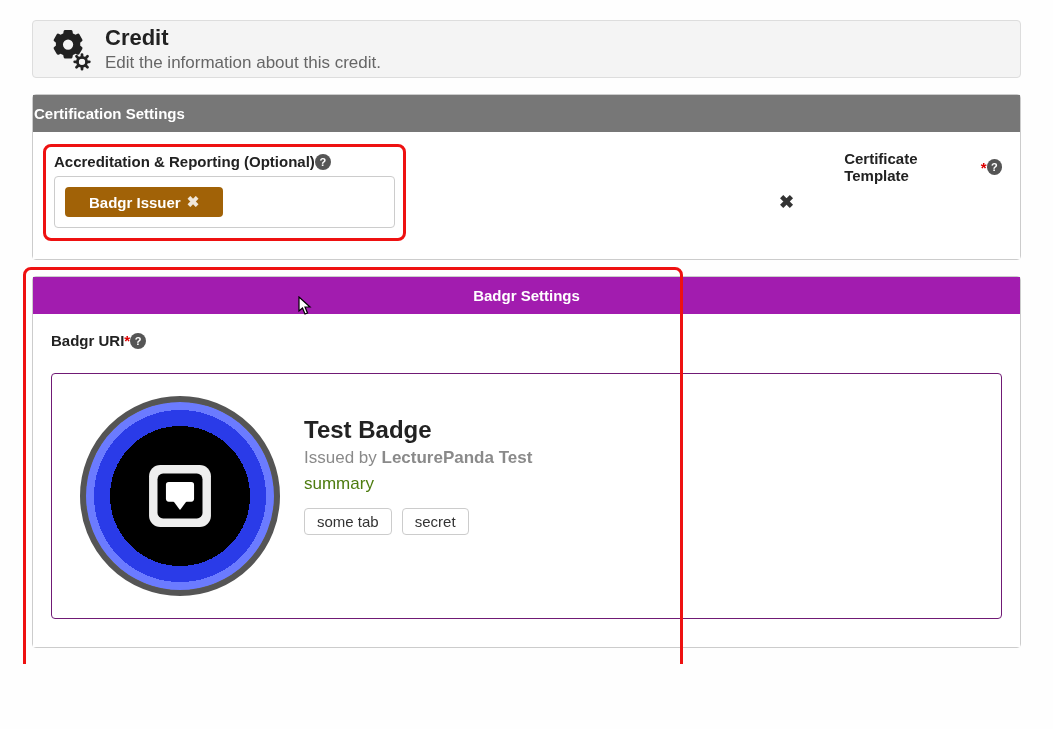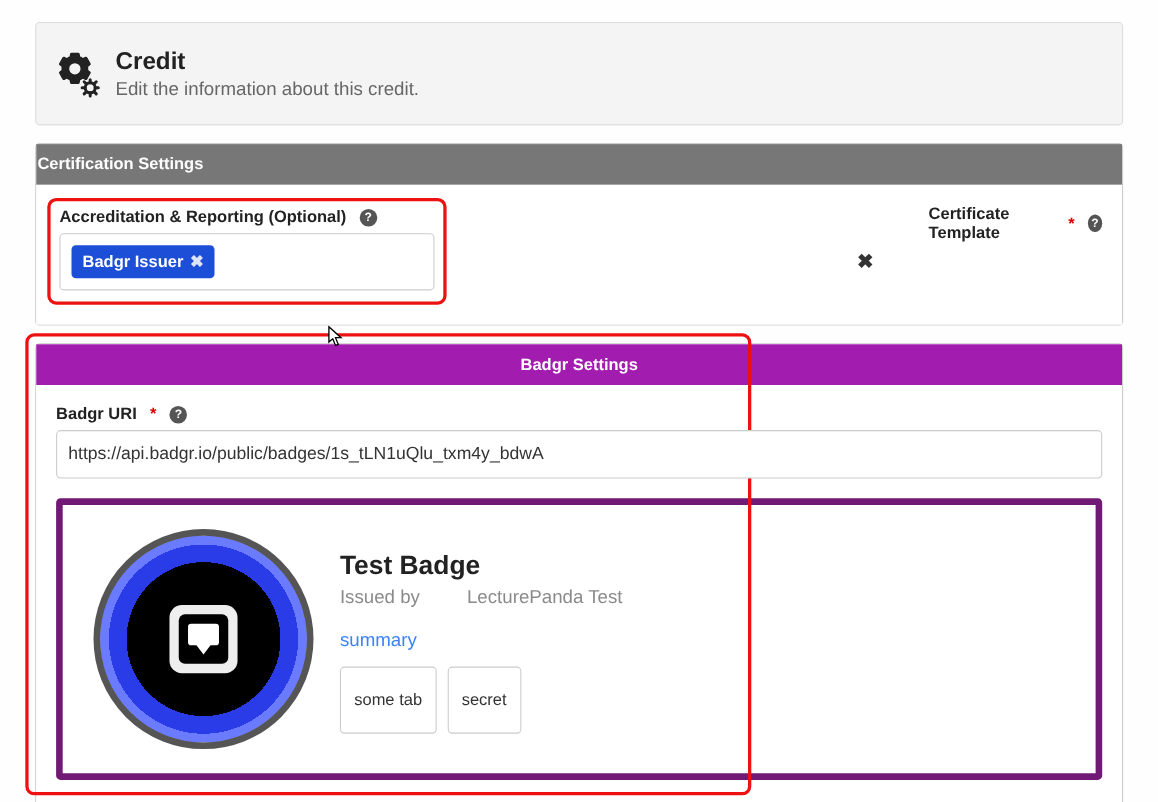--- a/index.html
+++ b/index.html
@@ -10,21 +10,21 @@
       padding: 0;
     }
     .outer {
       padding: 0 0 0 0;
     }
     .card {
       border: 1px solid #ddd;
       border-radius: 4px;
       margin: 20px 32px 16px 32px;
       background: #f4f4f4;
-      padding: 22px 16px;
+      padding: 4px 16px;
       display: flex;
       align-items: center;
       gap: 12px;
     }
     .gears {
       width: 44px;
       height: 44px;
       color: #222;
       flex-shrink: 0;
     }
@@ -64,21 +64,21 @@
     }
     .field-group { flex: 1; }
     .field-group.wide { flex: 2.2; position: relative; }
     .field-group.narrow { flex: 1; text-decoration: underline; }
     .label {
       font-weight: 700;
       font-size: 15px;
       color: #222;
       display: inline-flex;
       align-items: center;
-      gap: 12px;
+      gap: 0;
       margin-bottom: 6px;
     }
     .req { color: #d00; }
     .help-icon {
       display: inline-flex;
       align-items: center;
       justify-content: center;
       width: 16px;
       height: 16px;
       border-radius: 50%;
@@ -97,25 +97,25 @@
       align-items: center;
       position: relative;
       font-size: 16px;
       color: #333;
     }
     .input-box.tall { min-height: 52px; }
     .tag {
       display: inline-flex;
       align-items: center;
       gap: 6px;
-      background: #1d4ed8;
+      background: #a16207;
       color: #fff;
       font-weight: 700;
       font-size: 15px;
-      padding: 6px 10px;
+      padding: 6px 24px;
       border-radius: 4px;
     }
     .tag .x {
       font-weight: 900;
       opacity: 0.85;
     }
     .clear-x {
       position: absolute;
       right: 12px;
       top: 50%;
@@ -138,21 +138,21 @@
       border: 3px solid #e11;
       border-radius: 8px;
       position: absolute;
       left: -10px;
       top: -10px;
       width: 660px;
       height: 420px;
       pointer-events: none;
     }
     .badge-card {
-      border: 6px solid #701a75;
+      border: 1px solid #701a75;
       border-radius: 4px;
       padding: 22px 10px;
       margin-top: 18px;
       display: flex;
       gap: 24px;
       align-items: flex-start;
     }
     .badge-img {
       width: 200px;
       height: 200px;
@@ -171,35 +171,35 @@
       font-size: 24px;
       font-weight: 700;
       color: #222;
       margin-top: 20px;
     }
     .badge-meta .issued {
       color: #8a8a8a;
       font-size: 17px;
       margin-top: 4px;
     }
-    .badge-meta .issued b { color: #8a8a8a; font-weight: 400; margin-left: 38px; }
+    .badge-meta .issued b { color: #8a8a8a; font-weight: 700; }
     .badge-meta .summary {
       font-size: 17px;
-      color: #3b82f6;
-      margin-top: 19px;
+      color: #4d7c0f;
+      margin-top: 6px;
     }
     .chips {
       display: flex;
       gap: 10px;
       margin-top: 14px;
     }
     .chip {
       border: 1px solid #ccc;
       border-radius: 4px;
-      padding: 21px 12px;
+      padding: 4px 12px;
       font-size: 15px;
       color: #333;
       background: #fff;
     }
     .cursor {
       position: absolute;
       left: 298px;
       top: 276px;
       font-size: 15px;
       color: #000;
@@ -265,23 +265,20 @@
 
   <div class="panel red-outline" style="position:relative;">
     <div class="red-annot"></div>
     <div class="panel-header red">Badgr Settings</div>
     <div class="panel-body">
       <div class="label">
         <span>Badgr URI</span>
           <span class="req">*</span>
         <span class="help-icon">?</span>
       </div>
-      <div class="input-box">
-        <input class="input-text" type="text" value="https://api.badgr.io/public/badges/1s_tLN1uQlu_txm4y_bdwA" style="">
-      </div>
 
       <div class="badge-card">
         <div class="badge-img">
           <svg viewBox="0 0 64 64">
             <rect x="10" y="10" width="44" height="44" rx="8" fill="#eee"></rect>
             <rect x="16" y="16" width="32" height="32" rx="4" fill="#000"></rect>
             <rect x="22" y="22" width="20" height="14" rx="2" fill="#fff"></rect>
             <path d="M26 34 L32 42 L38 34 Z" fill="#fff"></path>
           </svg>
         </div>

